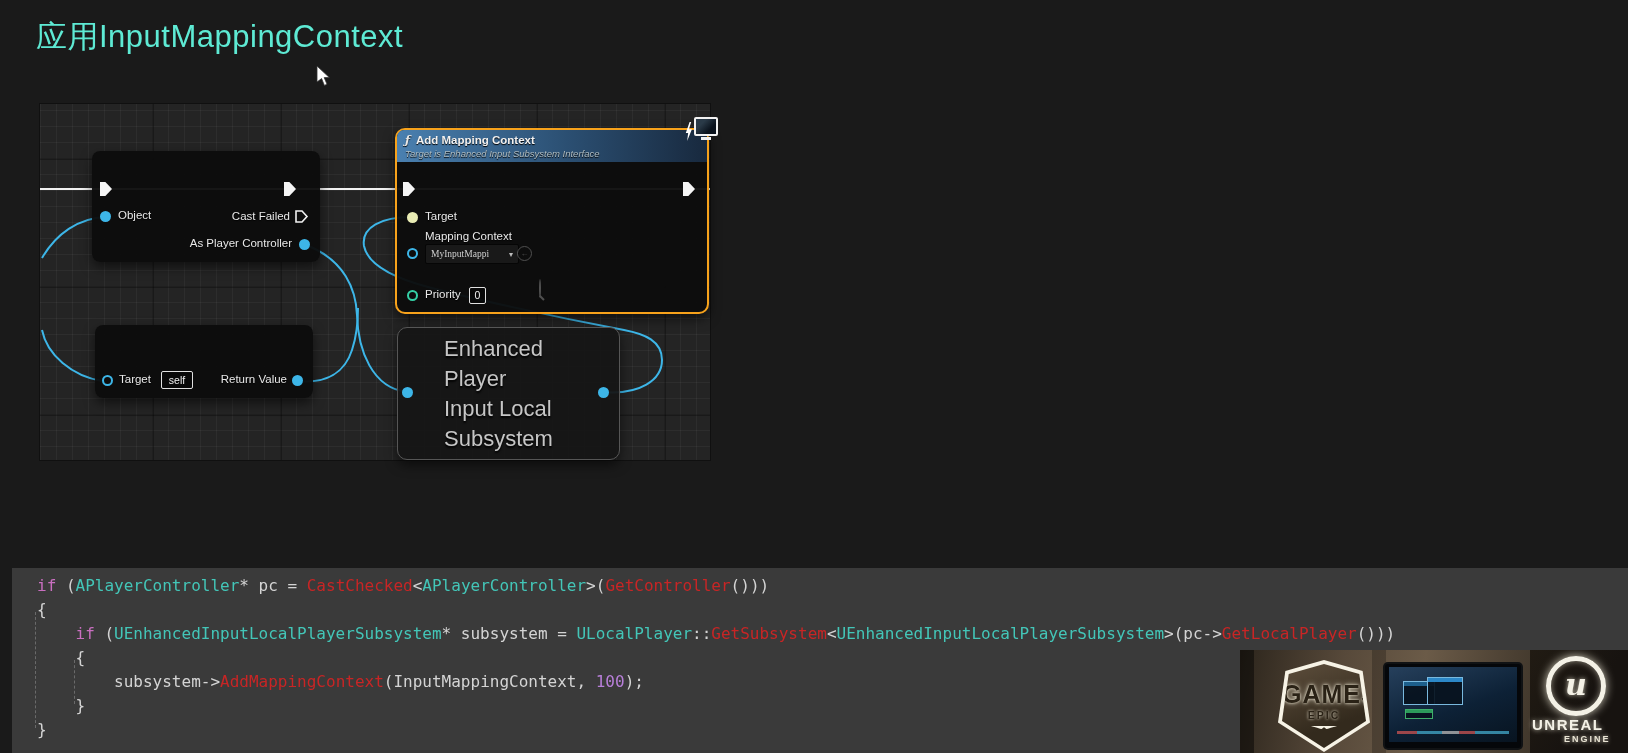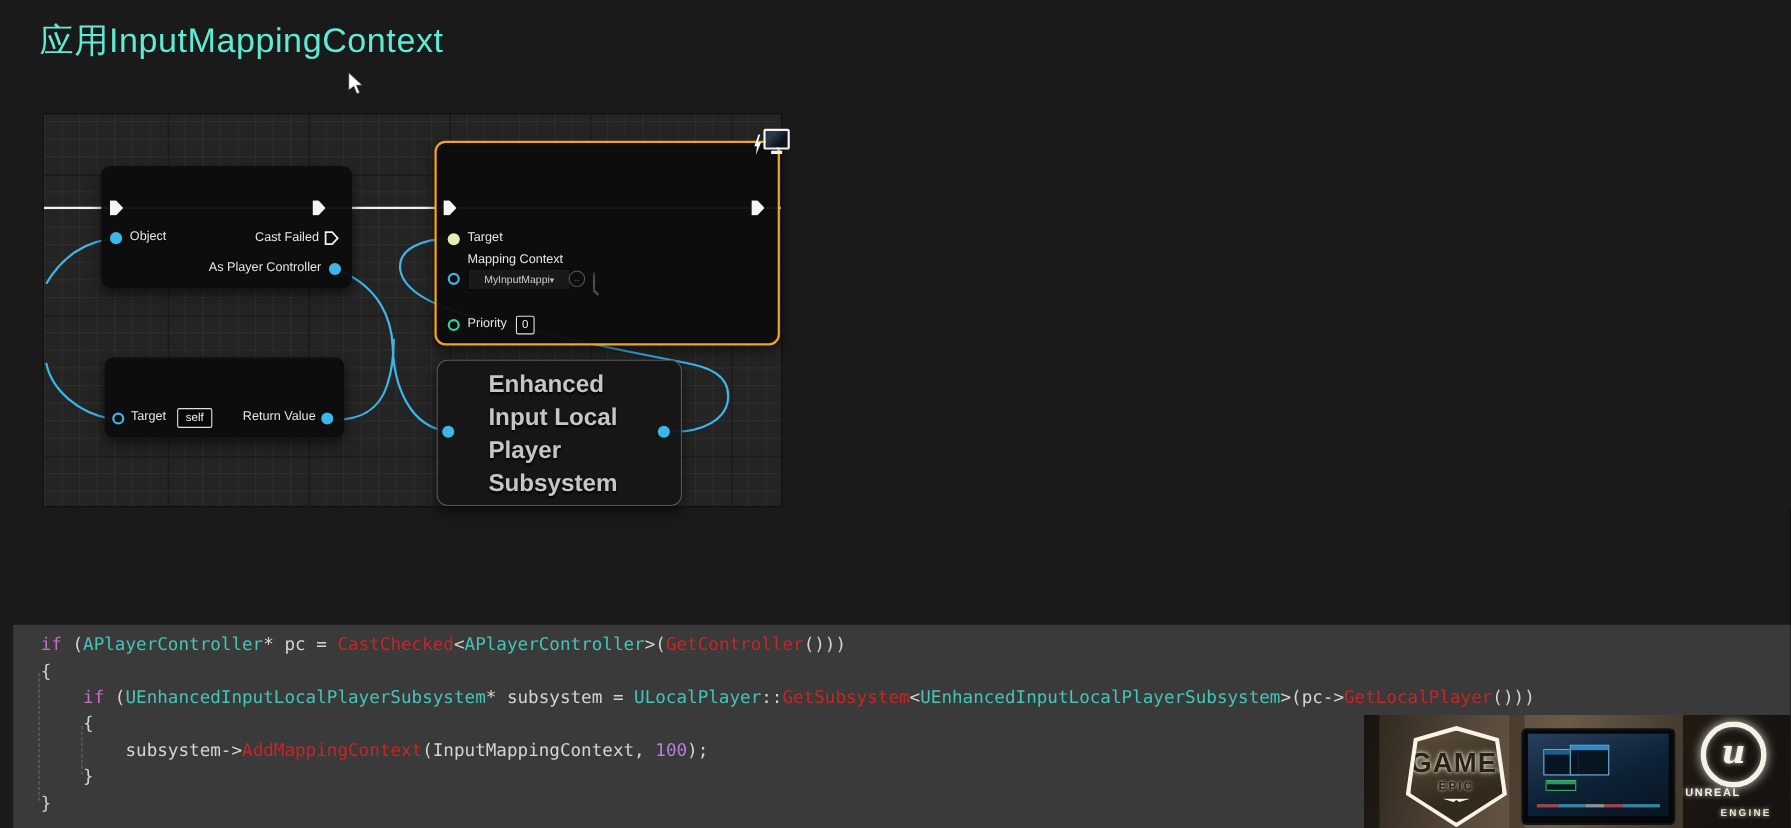--- a/index.html
+++ b/index.html
@@ -35,32 +35,32 @@
 
   .pin-label{position:absolute;font-size:11.5px;color:#e8e8e8;white-space:nowrap;text-shadow:0 1px 1px #000;}
   .pin-exec{position:absolute;width:12px;height:14px;background:#f5f5f5;
     clip-path:polygon(0 0,45% 0,100% 50%,45% 100%,0 100%);}
   .pin-circle{position:absolute;width:11px;height:11px;border-radius:50%;}
   .pin-ring{position:absolute;width:7px;height:7px;border-radius:50%;border:2.5px solid #3db6e8;background:#0d0d0d;}
   .val-box{position:absolute;border:1.5px solid #e0e0e0;border-radius:2px;color:#f0f0f0;
     font-size:10.5px;text-align:center;background:rgba(0,0,0,.35);}
 
   .dropdown{position:absolute;background:#191919;border:1px solid #060606;border-radius:2px;
-    display:flex;align-items:center;justify-content:center;padding:0 5px;color:#cfcfcf;font-size:9.5px;}
+    display:flex;align-items:center;justify-content:space-between;padding:0 5px;color:#cfcfcf;font-size:9.5px;font-family:Liberation Serif, serif;}
   .ghost-icon{position:absolute;opacity:.42;}
   .icon-reset{width:13px;height:13px;border:1.5px solid #aaa;border-radius:50%;color:#aaa;
     font-size:8px;line-height:13px;text-align:center;}
   .icon-mag{width:9px;height:9px;border:1.6px solid #aaa;border-radius:50%;position:relative;}
   .icon-mag::after{content:"";position:absolute;width:6px;height:1.6px;background:#aaa;
     transform:rotate(45deg);right:-5px;bottom:-2px;}
 
   
   #node-subsystem{position:absolute;left:397px;top:327px;width:221px;height:131px;border-radius:10px;
     background:rgba(22,22,22,.95);border:1.5px solid #565656;box-shadow:0 5px 12px rgba(0,0,0,.55);}
-  #node-subsystem .big-line{padding-left:46px;font-size:22px;font-weight:bold;color:#c6c6c6;
+  #node-subsystem .big-line{padding-left:46px;font-size:22px;font-weight:normal;color:#c6c6c6;
     line-height:30px;text-shadow:0 2px 2px #000;white-space:nowrap;}
   #node-subsystem .big-wrap{padding-top:6px;}
 
   
   .badge-monitor{position:absolute;width:20px;height:15px;border:2px solid #f2f2f2;border-radius:2px;
     background:linear-gradient(135deg,#2a3a48 30%,#0a121c 70%);}
   .badge-monitor::after{content:"";position:absolute;left:5px;bottom:-6px;width:10px;height:3px;background:#f2f2f2;}
   .badge-bolt{position:absolute;width:9px;height:19px;background:#fff;
     clip-path:polygon(62% 0,20% 58%,46% 58%,35% 100%,88% 38%,55% 38%,80% 0);}
 
@@ -95,21 +95,21 @@
   .mini-bar{height:4px;background:#2c88c8;}
   .mini-strip{position:absolute;left:8px;bottom:8px;width:112px;height:3px;
     background:linear-gradient(90deg,#c05050 0 18%,#3fa0c0 18% 40%,#b0b0b0 40% 55%,#c05050 55% 70%,#3fa0c0 70% 100%);opacity:.8;}
   .unreal-zone{position:absolute;left:290px;top:0;width:98px;height:103px;
     background:linear-gradient(120deg,#211b13,#171310 60%);}
   .u-ring{position:absolute;left:16px;top:6px;width:50px;height:50px;border-radius:50%;
     border:5px solid #f4f1e6;box-shadow:0 0 10px rgba(255,250,230,.8),inset 0 0 6px rgba(255,250,230,.5);
     text-align:center;}
   .u-glyph{font-family:"DejaVu Serif",serif;font-style:italic;font-weight:bold;font-size:30px;
     color:#f4f1e6;line-height:48px;text-shadow:0 0 5px rgba(255,250,230,.8);}
-  .unreal-word{position:absolute;left:2px;top:66px;font-size:10px;font-weight:800;letter-spacing:1.5px;
+  .unreal-word{position:absolute;left:2px;top:66px;font-size:15px;font-weight:800;letter-spacing:1.5px;
     color:#f4f1e6;text-shadow:0 0 5px rgba(255,250,230,.85);}
   .engine-word{position:absolute;left:34px;top:84px;font-size:9px;font-weight:700;letter-spacing:2px;
     color:#e9e4d4;text-shadow:0 0 4px rgba(255,250,230,.8);}
 
   .cursor{position:absolute;pointer-events:none;}
 </style>
 </head>
 <body>
 
 <div id="stage">
@@ -138,20 +138,24 @@
     <span class="pin-label" style="left:26px;top:58px;">Object</span>
     <span class="pin-label" style="right:30px;top:59px;margin-left:24px;">Cast Failed</span>
     <svg style="position:absolute;left:202px;top:58px;" width="15" height="15" viewBox="0 0 15 15">
         <path d="M2 2 h6 l5 5.5 -5 5.5 h-6 z" fill="none" stroke="#f2f2f2" stroke-width="1.6"></path>
       </svg>
     <span class="pin-label" style="right:28px;top:86px;">As Player Controller</span>
     <span class="pin-circle" style="left:207px;top:88px;background:#3db6e8;"></span>
   </div>
 
   <div class="bp-node" id="node-add-mapping" style="left:395px;top:128px;width:310px;height:182px;border:2.5px solid #f7a21b;border-radius:10px;">
+    <div class="node-header hdr-blue">
+      <div class="node-title"><span class="hdr-icon">ƒ</span><span>Add Mapping Context</span></div>
+      <div class="node-subtitle">Target is Enhanced Input Subsystem Interface</div>
+    </div>
     <span class="pin-exec" style="left:6px;top:52px;"></span>
     <span class="pin-exec" style="left:286px;top:52px;"></span>
     <span class="pin-circle" style="left:10px;top:82px;background:#e9ecb4;"></span>
     <span class="pin-label" style="left:28px;top:80px;">Target</span>
     <span class="pin-label" style="left:28px;top:100px;">Mapping Context</span>
     <span class="pin-ring" style="left:10px;top:118px;border-color:#3db6e8;"></span>
     <div class="dropdown" style="left:28px;top:114px;width:82px;height:18px;">
       <span>MyInputMappi</span>
       <span style="font-size:8px;color:#bdbdbd;">▾</span>
     </div>
@@ -169,22 +173,22 @@
     <span class="pin-ring" style="left:7px;top:50px;"></span>
     <span class="pin-label" style="left:24px;top:48px;">Target</span>
     <span class="val-box" style="left:66px;top:46px;width:30px;height:16px;line-height:16px;">self</span>
     <span class="pin-label" style="right:26px;top:48px;margin-left:30px;">Return Value</span>
     <span class="pin-circle" style="left:197px;top:50px;background:#3db6e8;"></span>
   </div>
 
   <div id="node-subsystem">
     <div class="big-wrap">
       <div class="big-line">Enhanced</div>
+      <div class="big-line">Player</div>
       <div class="big-line">Input Local</div>
-      <div class="big-line">Player</div>
       <div class="big-line">Subsystem</div>
     </div>
     <span class="pin-circle" style="left:4px;top:59px;background:#3db6e8;"></span>
     <span class="pin-circle" style="left:200px;top:59px;background:#3db6e8;"></span>
   </div>
 
   <div id="code-block">
     <div class="indent-guide" style="left:23px;top:44px;height:116px;"></div>
     <div class="indent-guide" style="left:62px;top:92px;height:44px;"></div>
     <div id="code-lines"><div class="code-line"><span class="c-kw">if</span><span class="c-pl"> (</span><span class="c-ty">APlayerController</span><span class="c-pl">* pc = </span><span class="c-fn">CastChecked</span><span class="c-pl">&lt;</span><span class="c-ty">APlayerController</span><span class="c-pl">&gt;(</span><span class="c-fn">GetController</span><span class="c-pl">()))</span></div><div class="code-line"><span class="c-pl">{</span></div><div class="code-line"><span class="c-pl">    </span><span class="c-kw">if</span><span class="c-pl"> (</span><span class="c-ty">UEnhancedInputLocalPlayerSubsystem</span><span class="c-pl">* subsystem = </span><span class="c-ty">ULocalPlayer</span><span class="c-pl">::</span><span class="c-fn">GetSubsystem</span><span class="c-pl">&lt;</span><span class="c-ty">UEnhancedInputLocalPlayerSubsystem</span><span class="c-pl">&gt;(pc-&gt;</span><span class="c-fn">GetLocalPlayer</span><span class="c-pl">()))</span></div><div class="code-line"><span class="c-pl">    {</span></div><div class="code-line"><span class="c-pl">        subsystem-&gt;</span><span class="c-fn">AddMappingContext</span><span class="c-pl">(InputMappingContext, </span><span class="c-num">100</span><span class="c-pl">);</span></div><div class="code-line"><span class="c-pl">    }</span></div><div class="code-line"><span class="c-pl">}</span></div></div>

